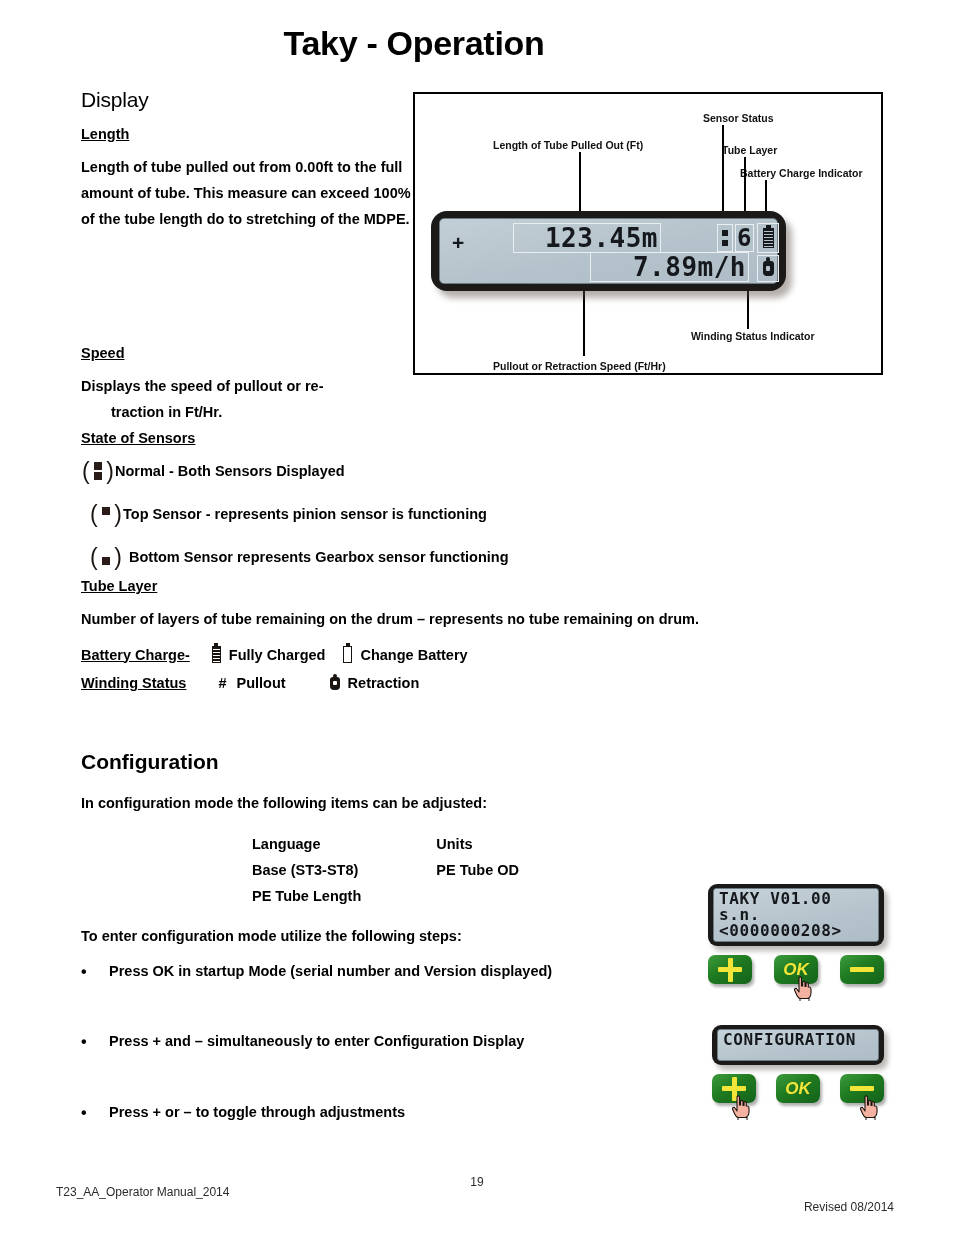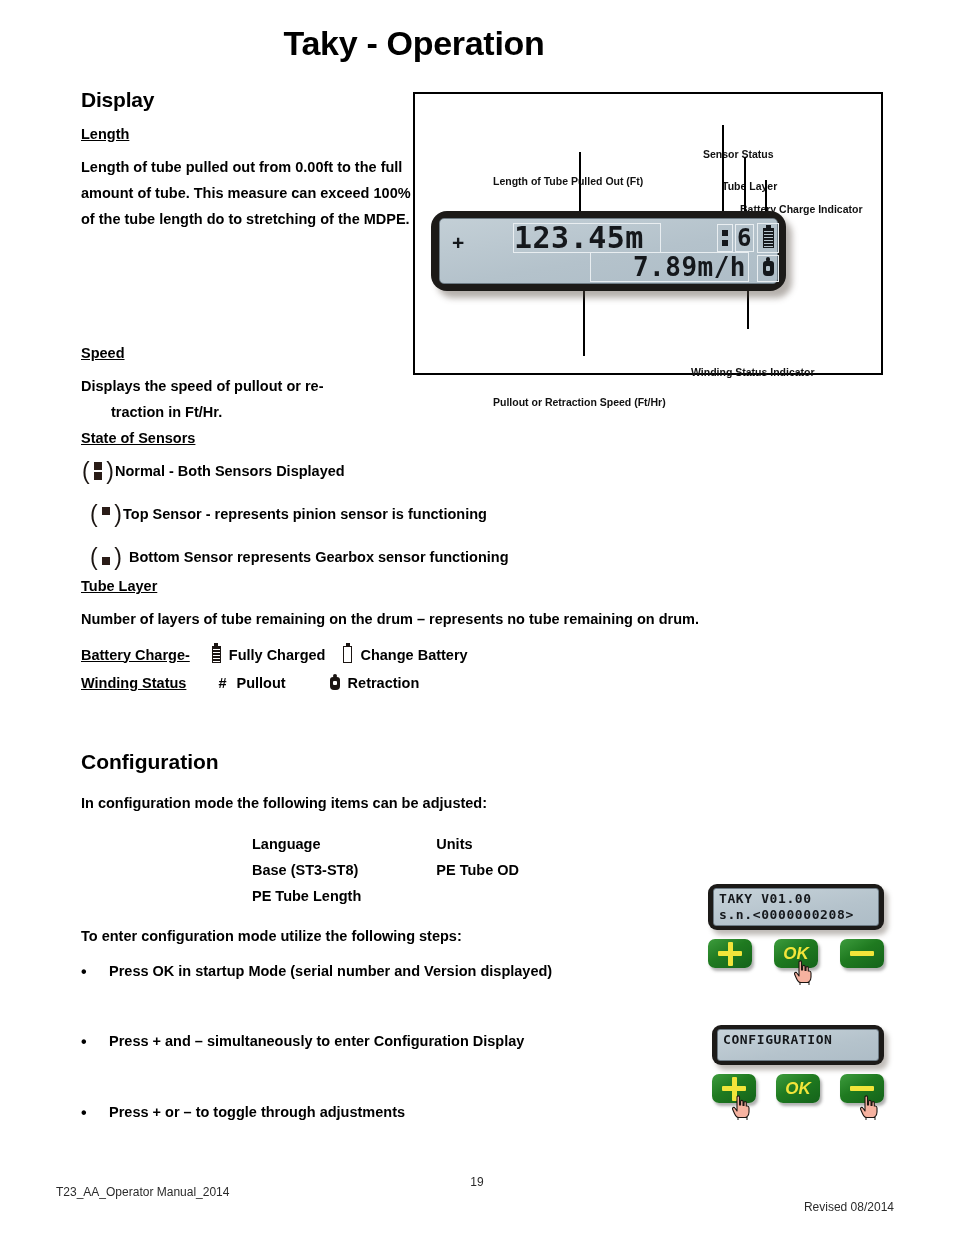--- a/index.html
+++ b/index.html
@@ -30,21 +30,21 @@
 
   
   .left-col {
     position: absolute;
     left: 81px;
     top: 88px;
     width: 330px;
   }
   h2.section-head {
     font-size: 21px;
-    font-weight: bold;
+    font-weight: normal;
     margin: 0 0 14px 0;
     letter-spacing: -0.2px;
   }
   .sub-head {
     font-size: 14.5px;
     font-weight: bold;
     text-decoration: underline;
     margin: 0 0 12px 0;
   }
   .body-text {
@@ -64,21 +64,20 @@
     border: 2px solid #000;
     background: #fff;
     box-sizing: border-box;
   }
   .callout-label {
     position: absolute;
     font-size: 10.5px;
     font-weight: bold;
     white-space: nowrap;
     color: #111;
-    margin-top: 36px;
   }
   .callout-line {
     position: absolute;
     width: 2px;
     background: #000;
   }
 
   
   .lcd-module {
     position: absolute;
@@ -115,24 +114,24 @@
     position: absolute;
     border: 1px solid #e9eef1;
     box-sizing: border-box;
     color: #15181c;
     font-weight: bold;
     letter-spacing: 0.5px;
   }
   .lcd-length {
     left: 73px; top: 4px;
     width: 148px; height: 30px;
-    font-size: 30px;
+    font-size: 26px;
     line-height: 28px;
     text-align: right;
-    padding-right: 18px;
+    padding-right: 2px;
   }
   .lcd-speed {
     left: 110px; top: 33px;
     width: 159px; height: 30px;
     font-size: 26px;
     line-height: 28px;
     text-align: right;
     padding-right: 2px;
     margin-left: 40px;
   }
@@ -333,21 +332,21 @@
     border-radius: 9px;
     box-shadow: 4px 5px 5px rgba(95,85,75,0.4);
     box-sizing: border-box;
     padding: 4px 5px;
   }
   .mini-screen {
     background: linear-gradient(170deg,#c6d2d9 0%,#b5c3cc 60%,#aebdc7 100%);
     border: 1px solid #6d7b85;
     border-radius: 3px;
     font-family: "DejaVu Sans Mono", monospace;
-    font-size: 13px;
+    font-size: 16px;
     font-weight: bold;
     color: #15181c;
     letter-spacing: 0.6px;
     padding: 2px 5px;
     line-height: 16px;
     box-sizing: border-box;
   }
   .btn-row {
     position: relative;
     display: flex;

